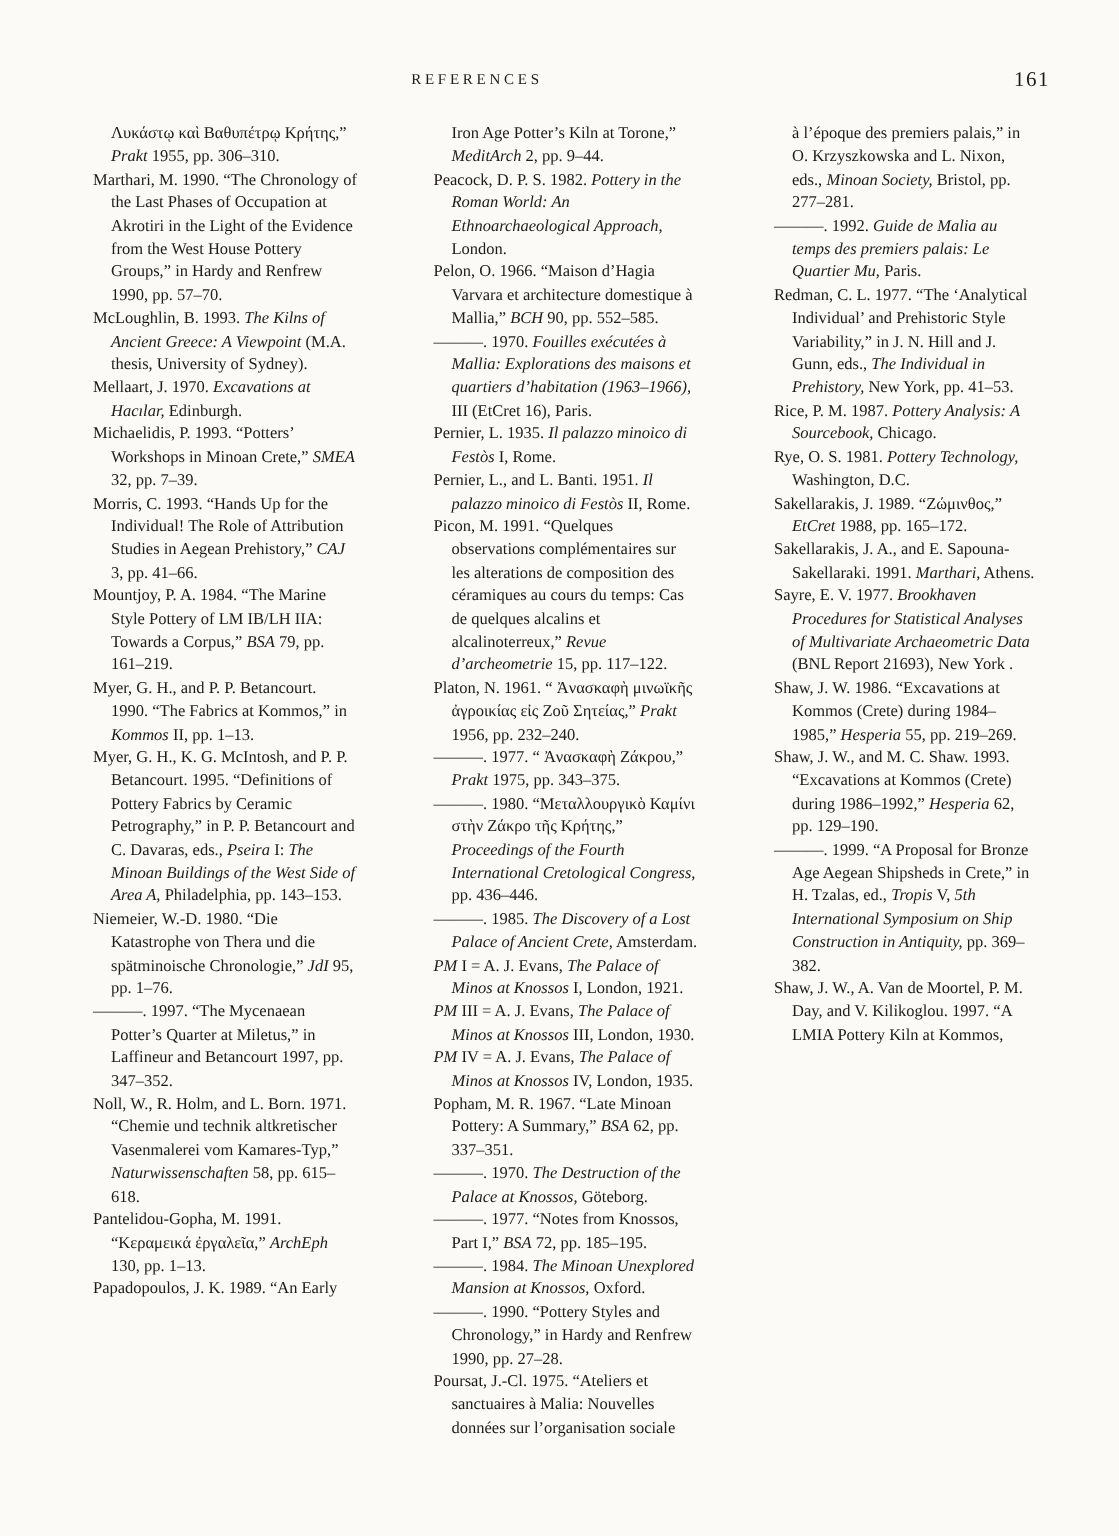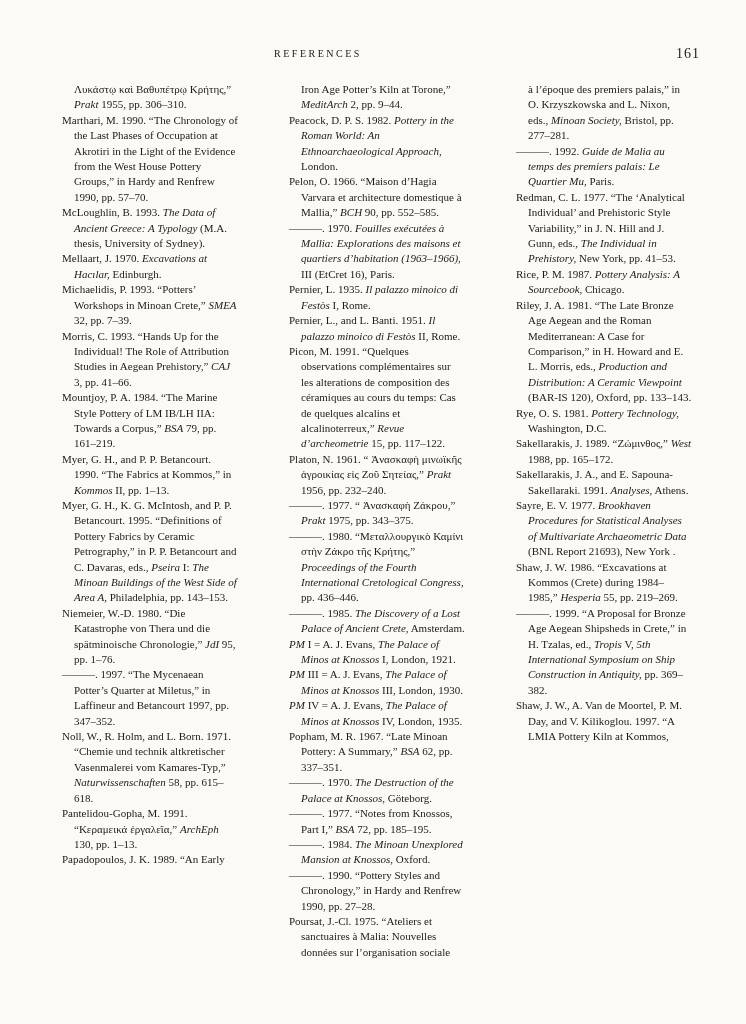--- a/index.html
+++ b/index.html
@@ -74,21 +74,21 @@
 
 <div class="page">
   <header class="running-head">
     <span class="head-title">REFERENCES</span>
     <span class="page-num">161</span>
   </header>
   <main class="columns">
     <div class="column">
         <p class="entry cont">Λυκάστῳ καὶ Βαθυπέτρῳ Κρήτης,” <i>Prakt</i> 1955, pp. 306–310.</p>
         <p class="entry">Marthari, M. 1990. “The Chronology of the Last Phases of Occupation at Akrotiri in the Light of the Evidence from the West House Pottery Groups,” in Hardy and Renfrew 1990, pp. 57–70.</p>
-        <p class="entry">McLoughlin, B. 1993. <i>The Data of Ancient Greece: A Typology</i> (M.A. thesis, University of Sydney).</p>
+        <p class="entry">McLoughlin, B. 1993. <i>The Kilns of Ancient Greece: A Viewpoint</i> (M.A. thesis, University of Sydney).</p>
         <p class="entry">Mellaart, J. 1970. <i>Excavations at Hacılar,</i> Edinburgh.</p>
         <p class="entry">Michaelidis, P. 1993. “Potters’ Workshops in Minoan Crete,” <i>SMEA</i> 32, pp. 7–39.</p>
         <p class="entry">Morris, C. 1993. “Hands Up for the Individual! The Role of Attribution Studies in Aegean Prehistory,” <i>CAJ</i> 3, pp. 41–66.</p>
         <p class="entry">Mountjoy, P. A. 1984. “The Marine Style Pottery of LM IB/LH IIA: Towards a Corpus,” <i>BSA</i> 79, pp. 161–219.</p>
         <p class="entry">Myer, G. H., and P. P. Betancourt. 1990. “The Fabrics at Kommos,” in <i>Kommos</i> II, pp. 1–13.</p>
         <p class="entry">Myer, G. H., K. G. McIntosh, and P. P. Betancourt. 1995. “Definitions of Pottery Fabrics by Ceramic Petrography,” in P. P. Betancourt and C. Davaras, eds., <i>Pseira</i> I: <i>The Minoan Buildings of the West Side of Area A,</i> Philadelphia, pp. 143–153.</p>
         <p class="entry">Niemeier, W.-D. 1980. “Die Katastrophe von Thera und die spätminoische Chronologie,” <i>JdI</i> 95, pp. 1–76.</p>
         <p class="entry">———. 1997. “The Mycenaean Potter’s Quarter at Miletus,” in Laffineur and Betancourt 1997, pp. 347–352.</p>
         <p class="entry">Noll, W., R. Holm, and L. Born. 1971. “Chemie und technik altkretischer Vasenmalerei vom Kamares-Typ,” <i>Naturwissenschaften</i> 58, pp. 615–618.</p>
         <p class="entry">Pantelidou-Gopha, M. 1991. “Κεραμεικά ἐργαλεῖα,” <i>ArchEph</i> 130, pp. 1–13.</p>
@@ -114,23 +114,23 @@
         <p class="entry">———. 1977. “Notes from Knossos, Part I,” <i>BSA</i> 72, pp. 185–195.</p>
         <p class="entry">———. 1984. <i>The Minoan Unexplored Mansion at Knossos,</i> Oxford.</p>
         <p class="entry">———. 1990. “Pottery Styles and Chronology,” in Hardy and Renfrew 1990, pp. 27–28.</p>
         <p class="entry">Poursat, J.-Cl. 1975. “Ateliers et sanctuaires à Malia: Nouvelles données sur l’organisation sociale</p>
       </div>
     <div class="column">
         <p class="entry cont">à l’époque des premiers palais,” in O. Krzyszkowska and L. Nixon, eds., <i>Minoan Society,</i> Bristol, pp. 277–281.</p>
         <p class="entry">———. 1992. <i>Guide de Malia au temps des premiers palais: Le Quartier Mu,</i> Paris.</p>
         <p class="entry">Redman, C. L. 1977. “The ‘Analytical Individual’ and Prehistoric Style Variability,” in J. N. Hill and J. Gunn, eds., <i>The Individual in Prehistory,</i> New York, pp. 41–53.</p>
         <p class="entry">Rice, P. M. 1987. <i>Pottery Analysis: A Sourcebook,</i> Chicago.</p>
-        <p class="entry">Riley, J. A. 1981. “The Late Bronze Age Aegean and the Roman Mediterranean: A Case for Comparison,” in H. Howard and E. L. Morris, eds., <i>Production and Distribution: A Ceramic Viewpoint</i> (BAR-IS 120), Oxford, pp. 133–143.</p>
         <p class="entry">Rye, O. S. 1981. <i>Pottery Technology,</i> Washington, D.C.</p>
-        <p class="entry">Sakellarakis, J. 1989. “Ζώμινθος,” <i>West</i> 1988, pp. 165–172.</p>
-        <p class="entry">Sakellarakis, J. A., and E. Sapouna-Sakellaraki. 1991. <i>Analyses,</i> Athens.</p>
+        <p class="entry">Sakellarakis, J. 1989. “Ζώμινθος,” <i>EtCret</i> 1988, pp. 165–172.</p>
+        <p class="entry">Sakellarakis, J. A., and E. Sapouna-Sakellaraki. 1991. <i>Marthari,</i> Athens.</p>
         <p class="entry">Sayre, E. V. 1977. <i>Brookhaven Procedures for Statistical Analyses of Multivariate Archaeometric Data</i> (BNL Report 21693), New York .</p>
         <p class="entry">Shaw, J. W. 1986. “Excavations at Kommos (Crete) during 1984–1985,” <i>Hesperia</i> 55, pp. 219–269.</p>
+        <p class="entry">Shaw, J. W., and M. C. Shaw. 1993. “Excavations at Kommos (Crete) during 1986–1992,” <i>Hesperia</i> 62, pp. 129–190.</p>
         <p class="entry">———. 1999. “A Proposal for Bronze Age Aegean Shipsheds in Crete,” in H. Tzalas, ed., <i>Tropis</i> V, <i>5th International Symposium on Ship Construction in Antiquity,</i> pp. 369–382.</p>
         <p class="entry">Shaw, J. W., A. Van de Moortel, P. M. Day, and V. Kilikoglou. 1997. “A LMIA Pottery Kiln at Kommos,</p>
       </div>
   </main>
 </div>
 
 </body></html>

